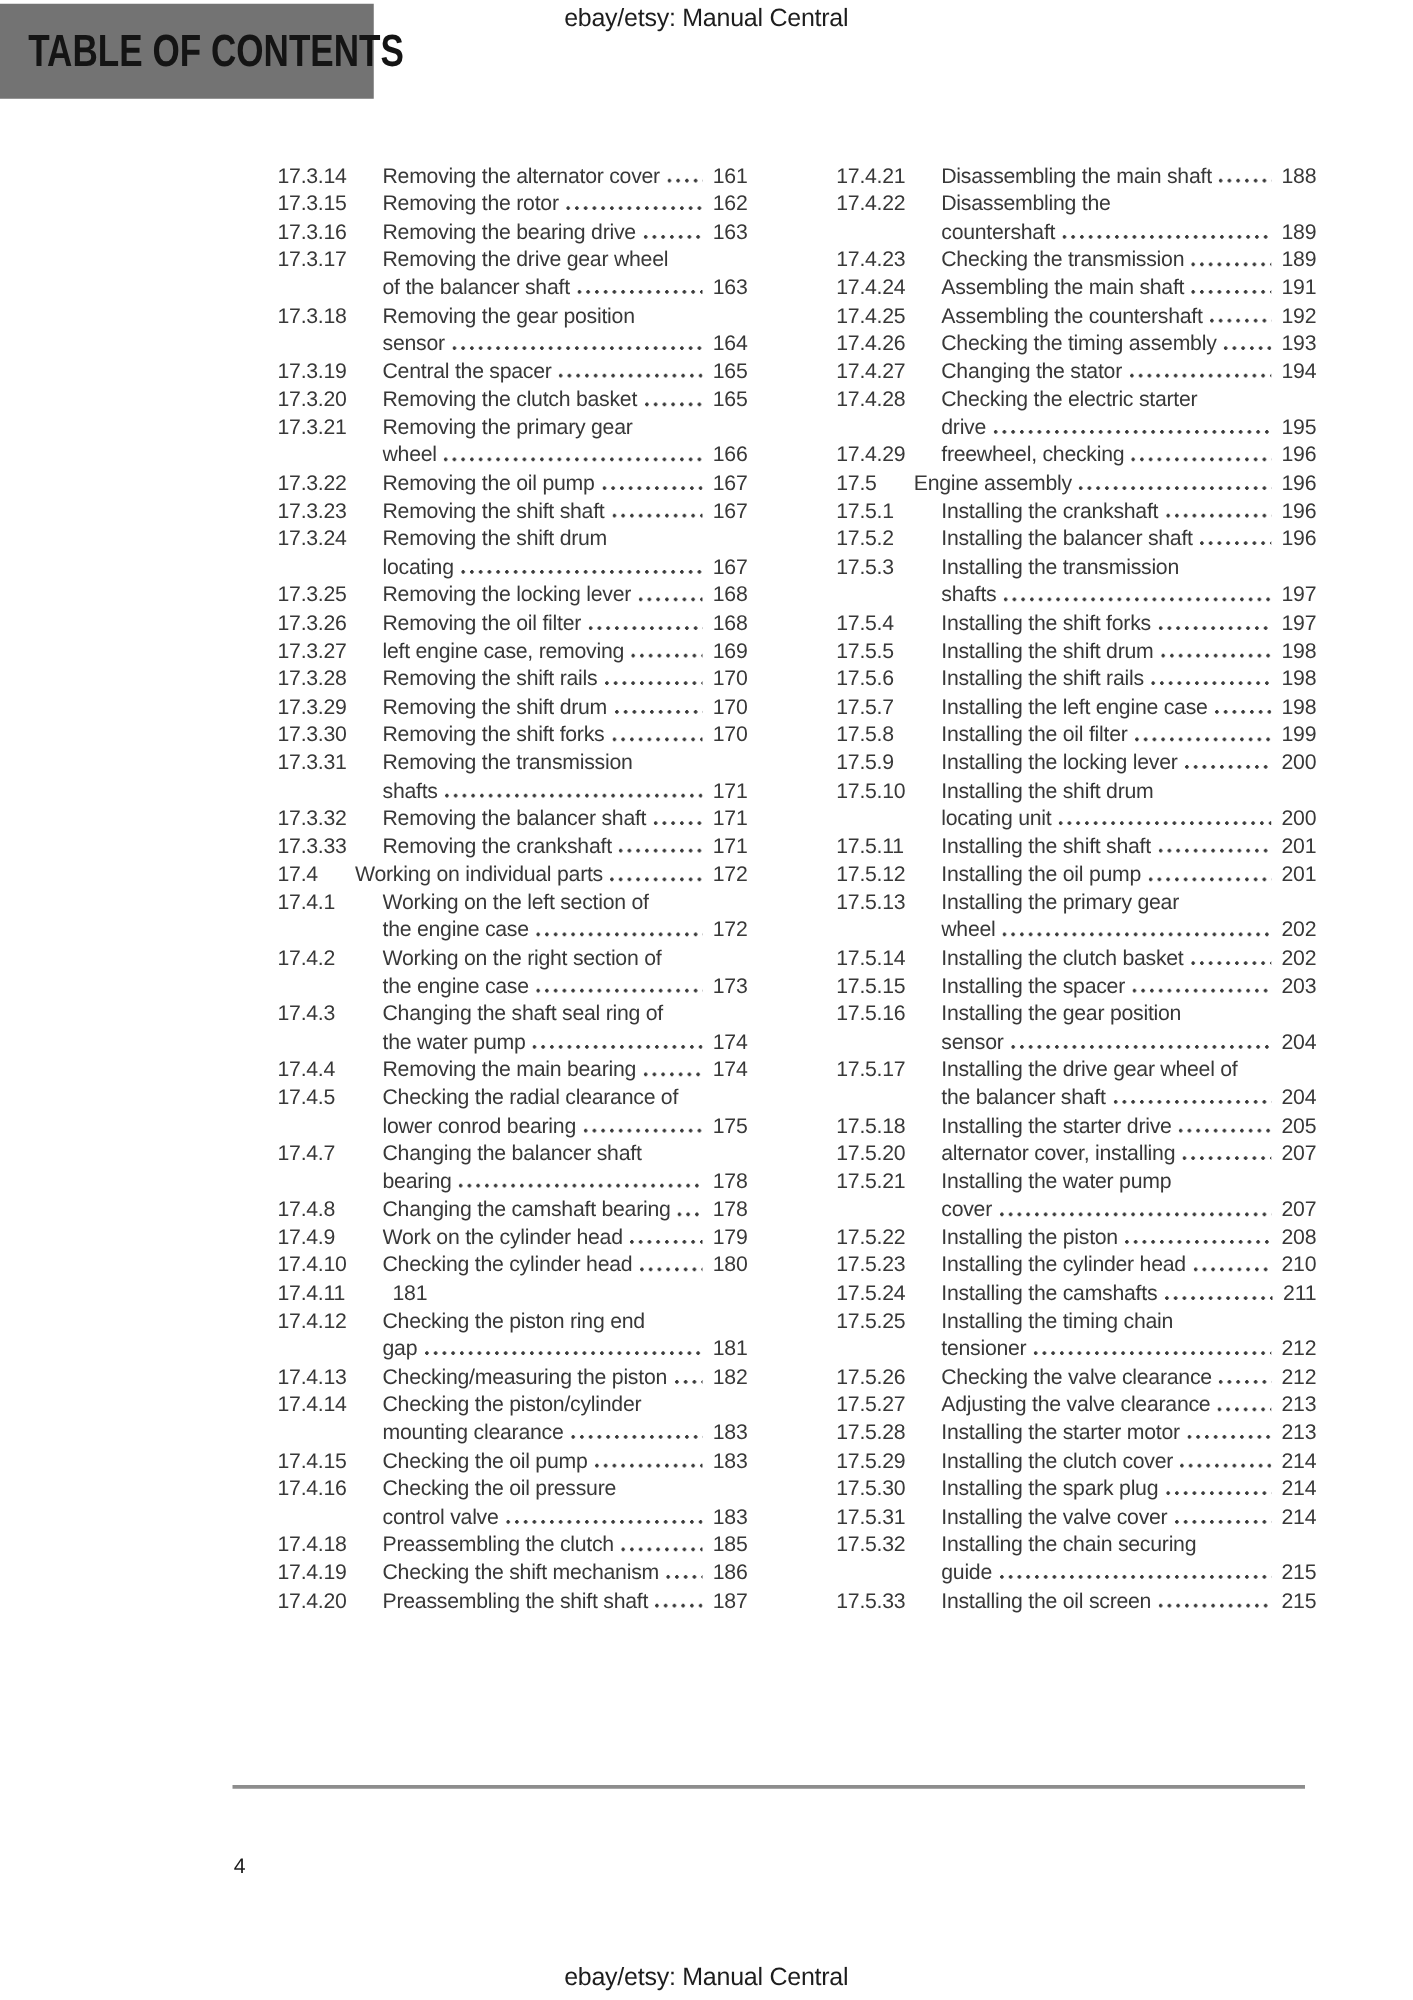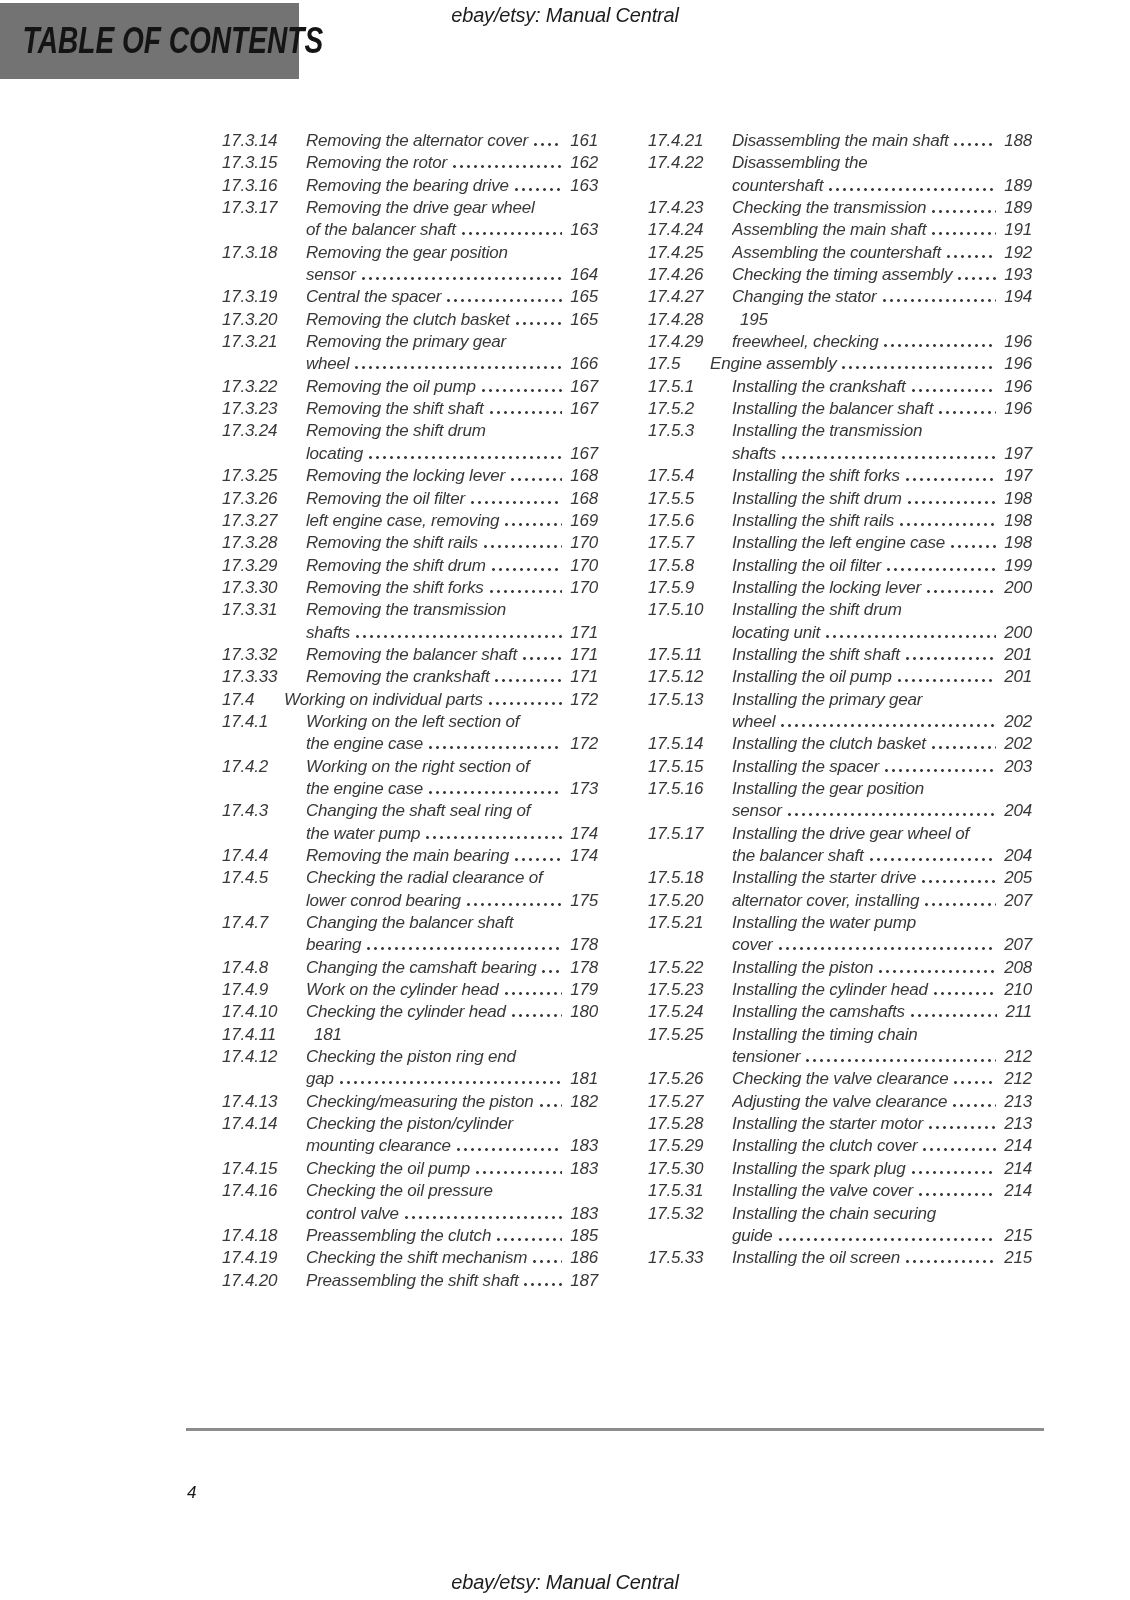--- a/index.html
+++ b/index.html
@@ -8,21 +8,20 @@
     background: #ffffff;
   }
   .page {
     position: relative;
     width: 1130px;
     height: 1600px;
     background: #ffffff;
     font-family: "Liberation Sans", "DejaVu Sans", sans-serif;
     color: #383838;
     overflow: hidden;
-    font-style: italic;
   }
 
   
   .top-header {
     position: absolute;
     top: 4px;
     left: 0;
     width: 100%;
     text-align: center;
     font-size: 20px;
@@ -55,21 +54,21 @@
 
   
   .toc-col {
     position: absolute;
     top: 130px;
     font-size: 17px;
     line-height: 22.35px;
     letter-spacing: -0.2px;
   }
   .toc-left  { left: 222px; width: 376px; }
-  .toc-right { left: 648px; width: 384px; }
+  .toc-right { left: 669px; width: 384px; }
 
   .entry {
     display: grid;
     grid-template-columns: 84px 1fr auto;
   }
   .entry.lvl2 {
     grid-template-columns: 62px 1fr auto;
   }
   .entry .num {
     white-space: nowrap;
@@ -377,20 +376,22 @@
         <span class="t">Checking the timing assembly</span>
         <span class="pg">193</span>
       </div>
       <div class="entry">
         <span class="num">17.4.27</span>
         <span class="t">Changing the stator</span>
         <span class="pg">194</span>
       </div>
       <div class="entry">
         <span class="num">17.4.28</span>
+        <span class="t">Checking the electric starter
+drive</span>
         <span class="pg">195</span>
       </div>
       <div class="entry">
         <span class="num">17.4.29</span>
         <span class="t">freewheel, checking</span>
         <span class="pg">196</span>
       </div>
       <div class="entry lvl2">
         <span class="num">17.5</span>
         <span class="t">Engine assembly</span>

